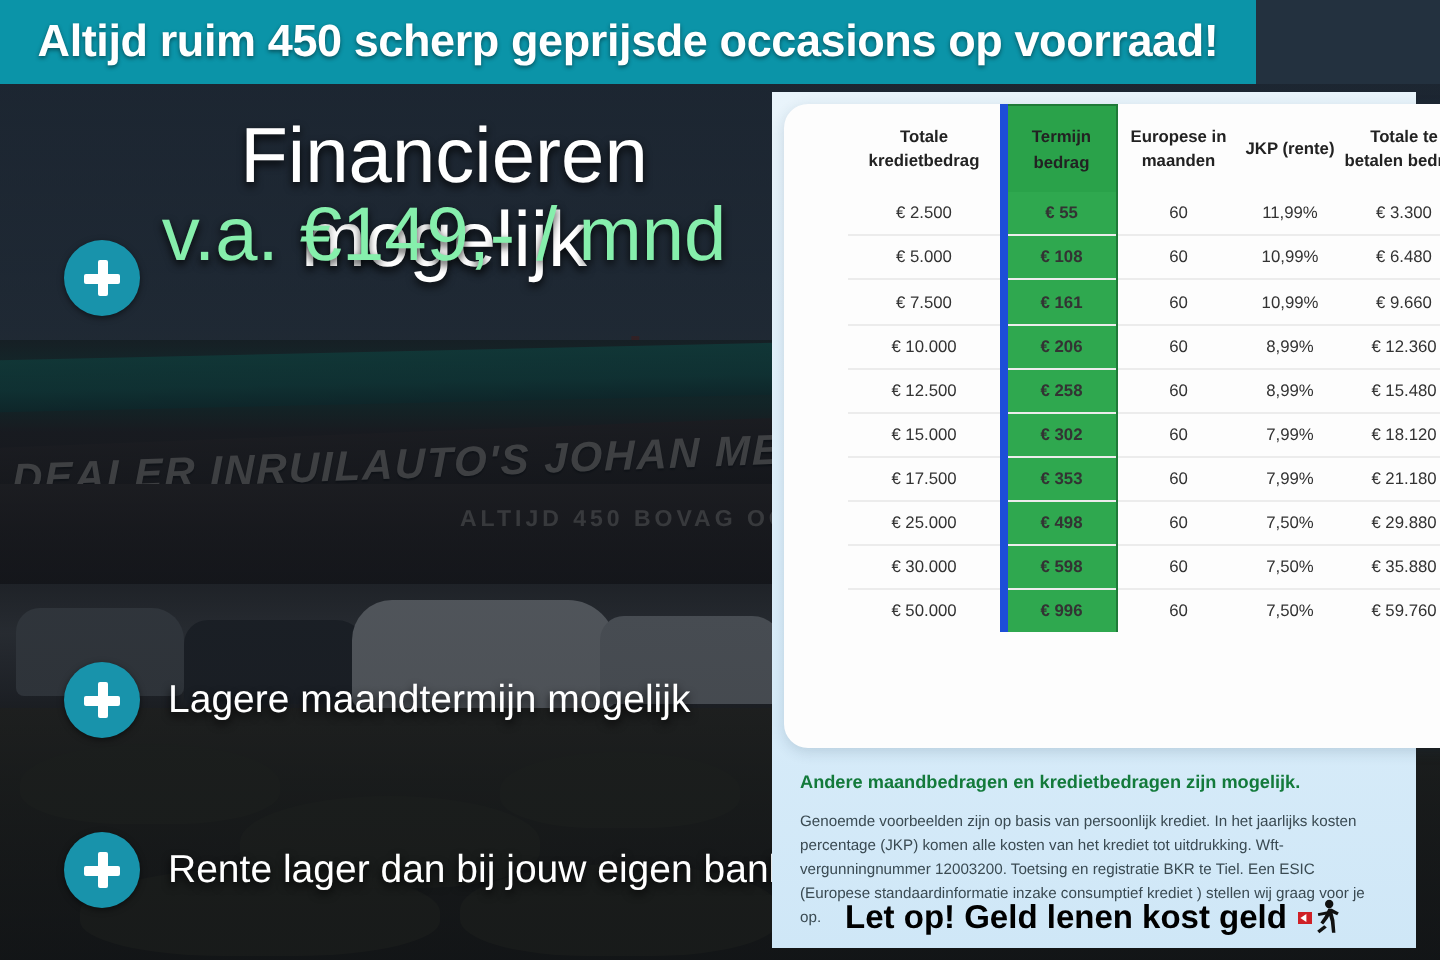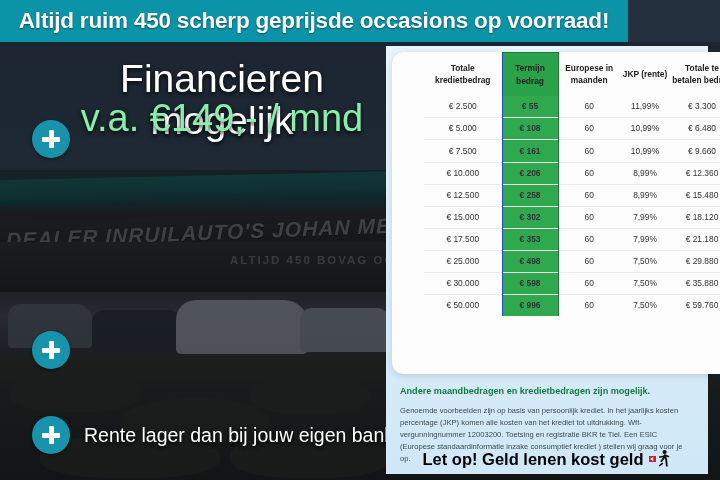--- a/index.html
+++ b/index.html
@@ -142,21 +142,21 @@
     font-size:8.4px;color:#222;
   }
   table.rates td{
     text-align:center;padding:5.1px 1px;line-height:1.3;
     border-top:1px solid #ececec;font-size:8.4px;color:#333;
   }
   table.rates tr:first-child td{border-top:none;}
   col.c1{width:78px;}col.c2{width:56px;}col.c3{width:62px;}col.c4{width:50px;}col.c5{width:64px;}
   .greencell{
     background:#2fa84f;color:#fff;font-weight:bold;
-    border-left:1px solid #1d4ed8;border-right:1px solid #1f7a38;
+    border-left:4px solid #1d4ed8;border-right:1px solid #1f7a38;
   }
   th.greencell{background:#2aa24a;border-top:1px solid #1f7a38;}
   td.greencell{border-top:1px solid #55bd70;}
 
   .note{position:absolute;left:14px;top:340px;width:292px;}
   .note-title{
     color:#137a3b;font-weight:bold;font-size:9.1px;margin-bottom:7px;line-height:1.3;
   }
   .note-body{
     color:#3a4a52;font-size:7.6px;line-height:1.58;
@@ -221,20 +221,21 @@
   </div>
 
   <div class="copy">
     <div class="plus-head"></div>
 
     <div class="headline">Financieren mogelijk</div>
     <div class="subhead">v.a. €149,- / mnd</div>
 
     <div class="bullet b2">
       <span class="plus"></span>
+      <span class="blabel">Lagere maandtermijn mogelijk</span>
     </div>
     <div class="bullet b3">
       <span class="plus"></span>
       <span class="blabel">Rente lager dan bij jouw eigen bank</span>
     </div>
   </div>
 
   <div class="panel">
 
     <div class="card">

